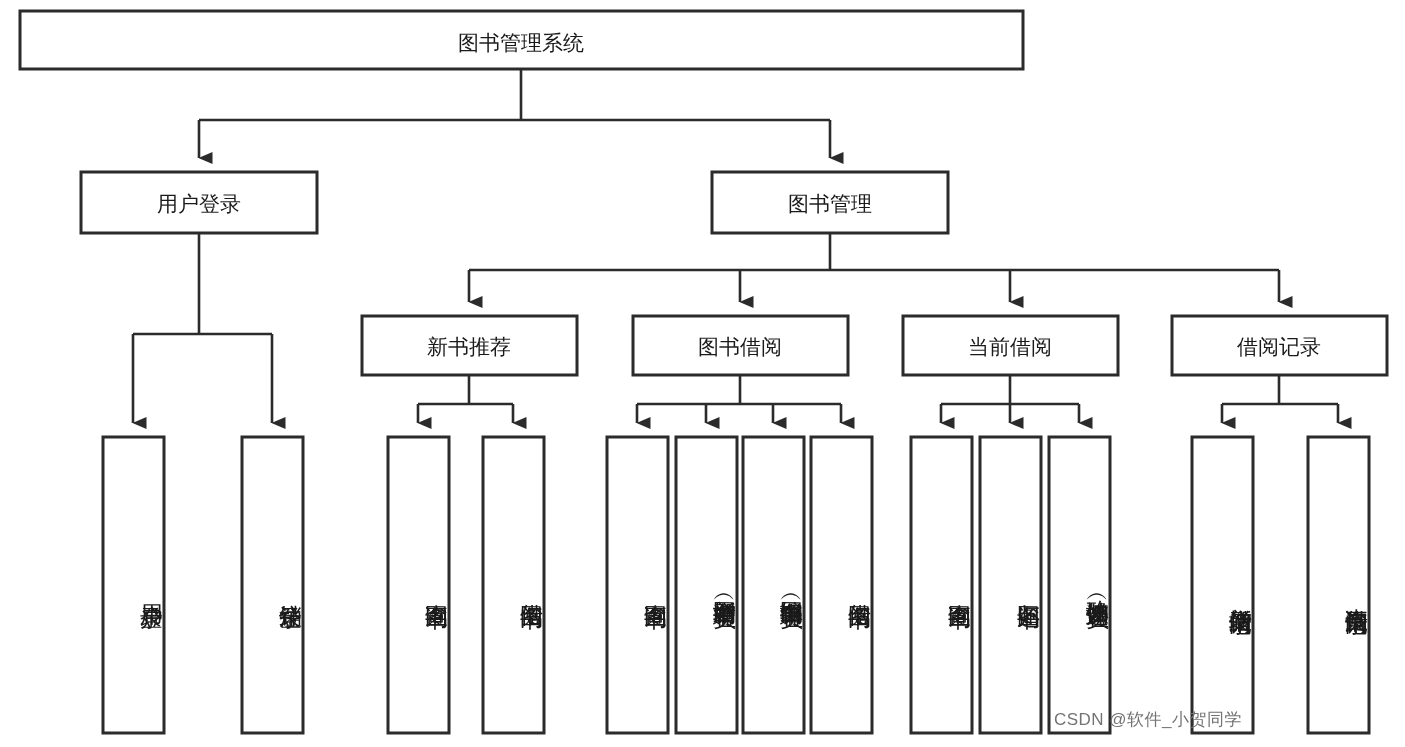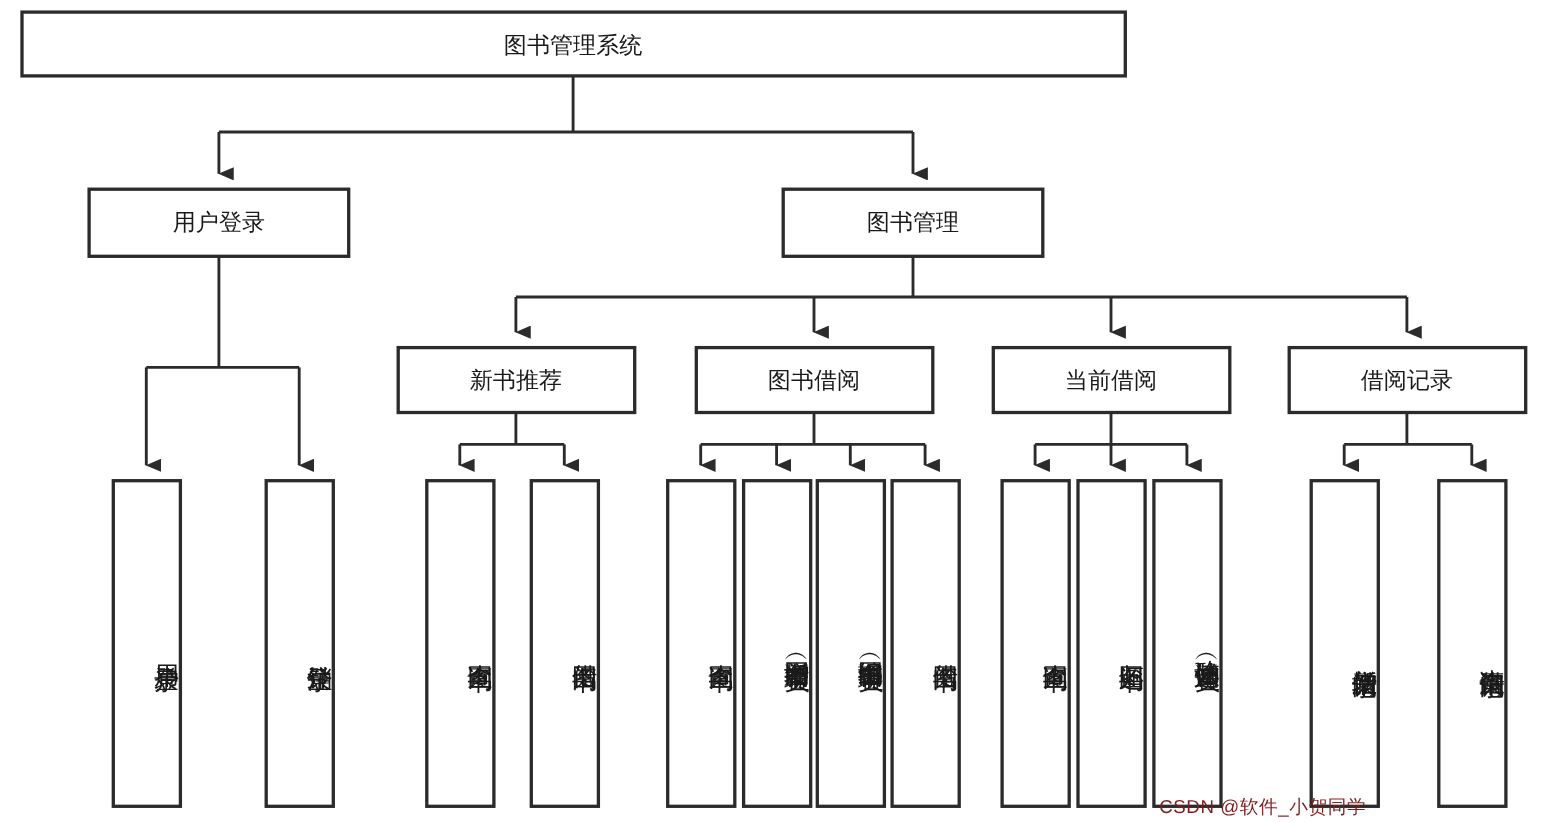--- a/index.html
+++ b/index.html
@@ -61,24 +61,24 @@
     align-items: flex-start;
     justify-content: center;
     white-space: nowrap;
     pointer-events: none;
     box-sizing: border-box;
     padding-top: 6px;
   }
   .watermark {
     position: absolute;
     right: 10px;
-    bottom: 2px;
+    bottom: 16px;
     font-family: "Liberation Sans", "DejaVu Sans", sans-serif;
     font-size: 17px;
-    color: #7f1d1d;
+    color: #737373;
     white-space: nowrap;
     letter-spacing: 0.5px;
   }
 </style>
 </head>
 <body>
 
 <div id="diagram-root">
 
   <svg class="flow" viewBox="0 0 1405 747">

